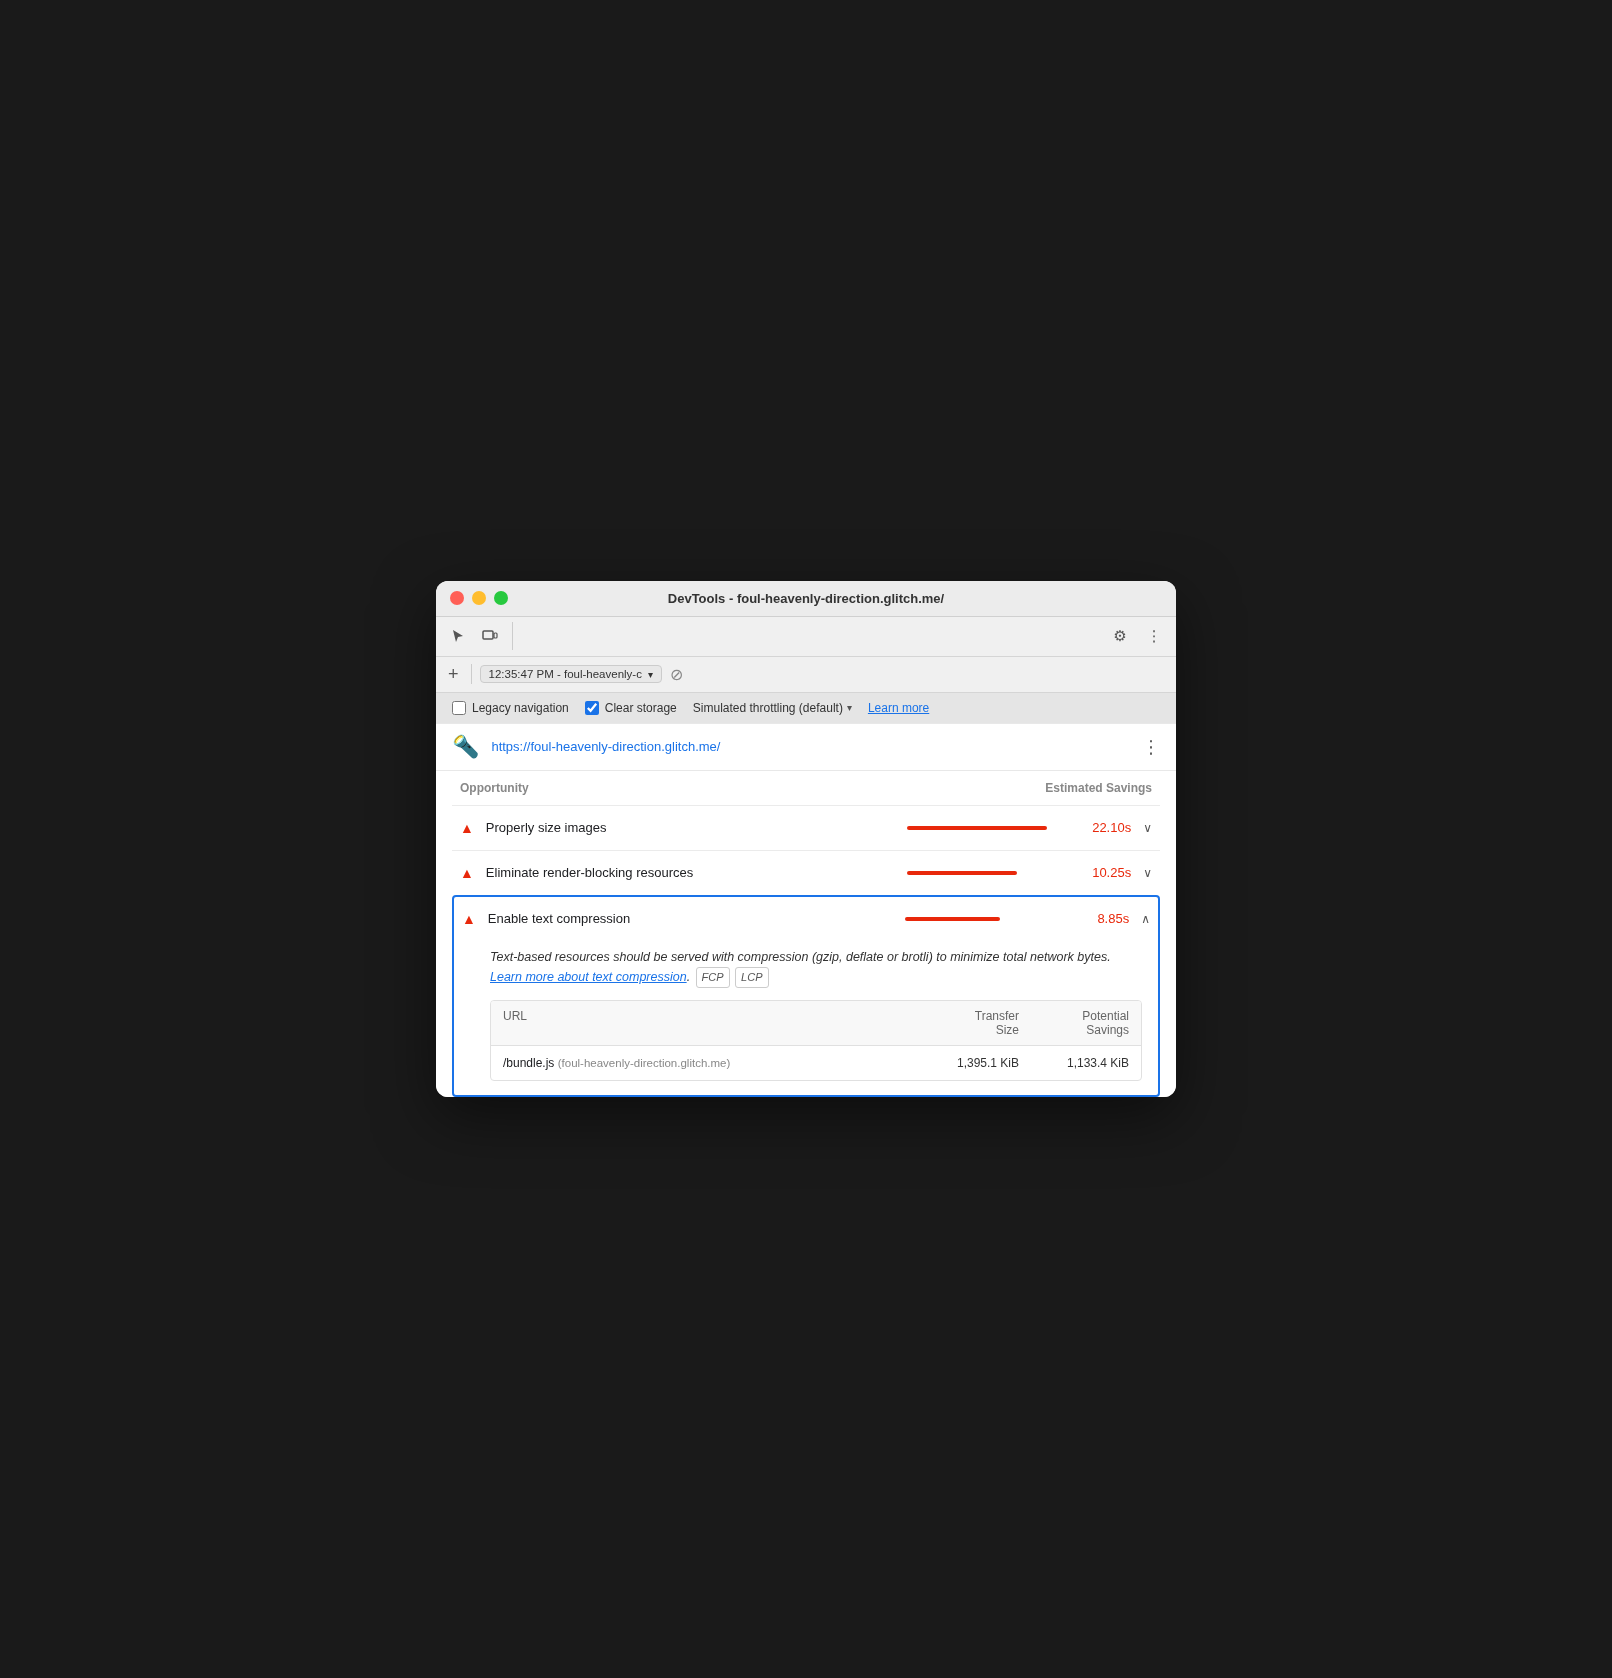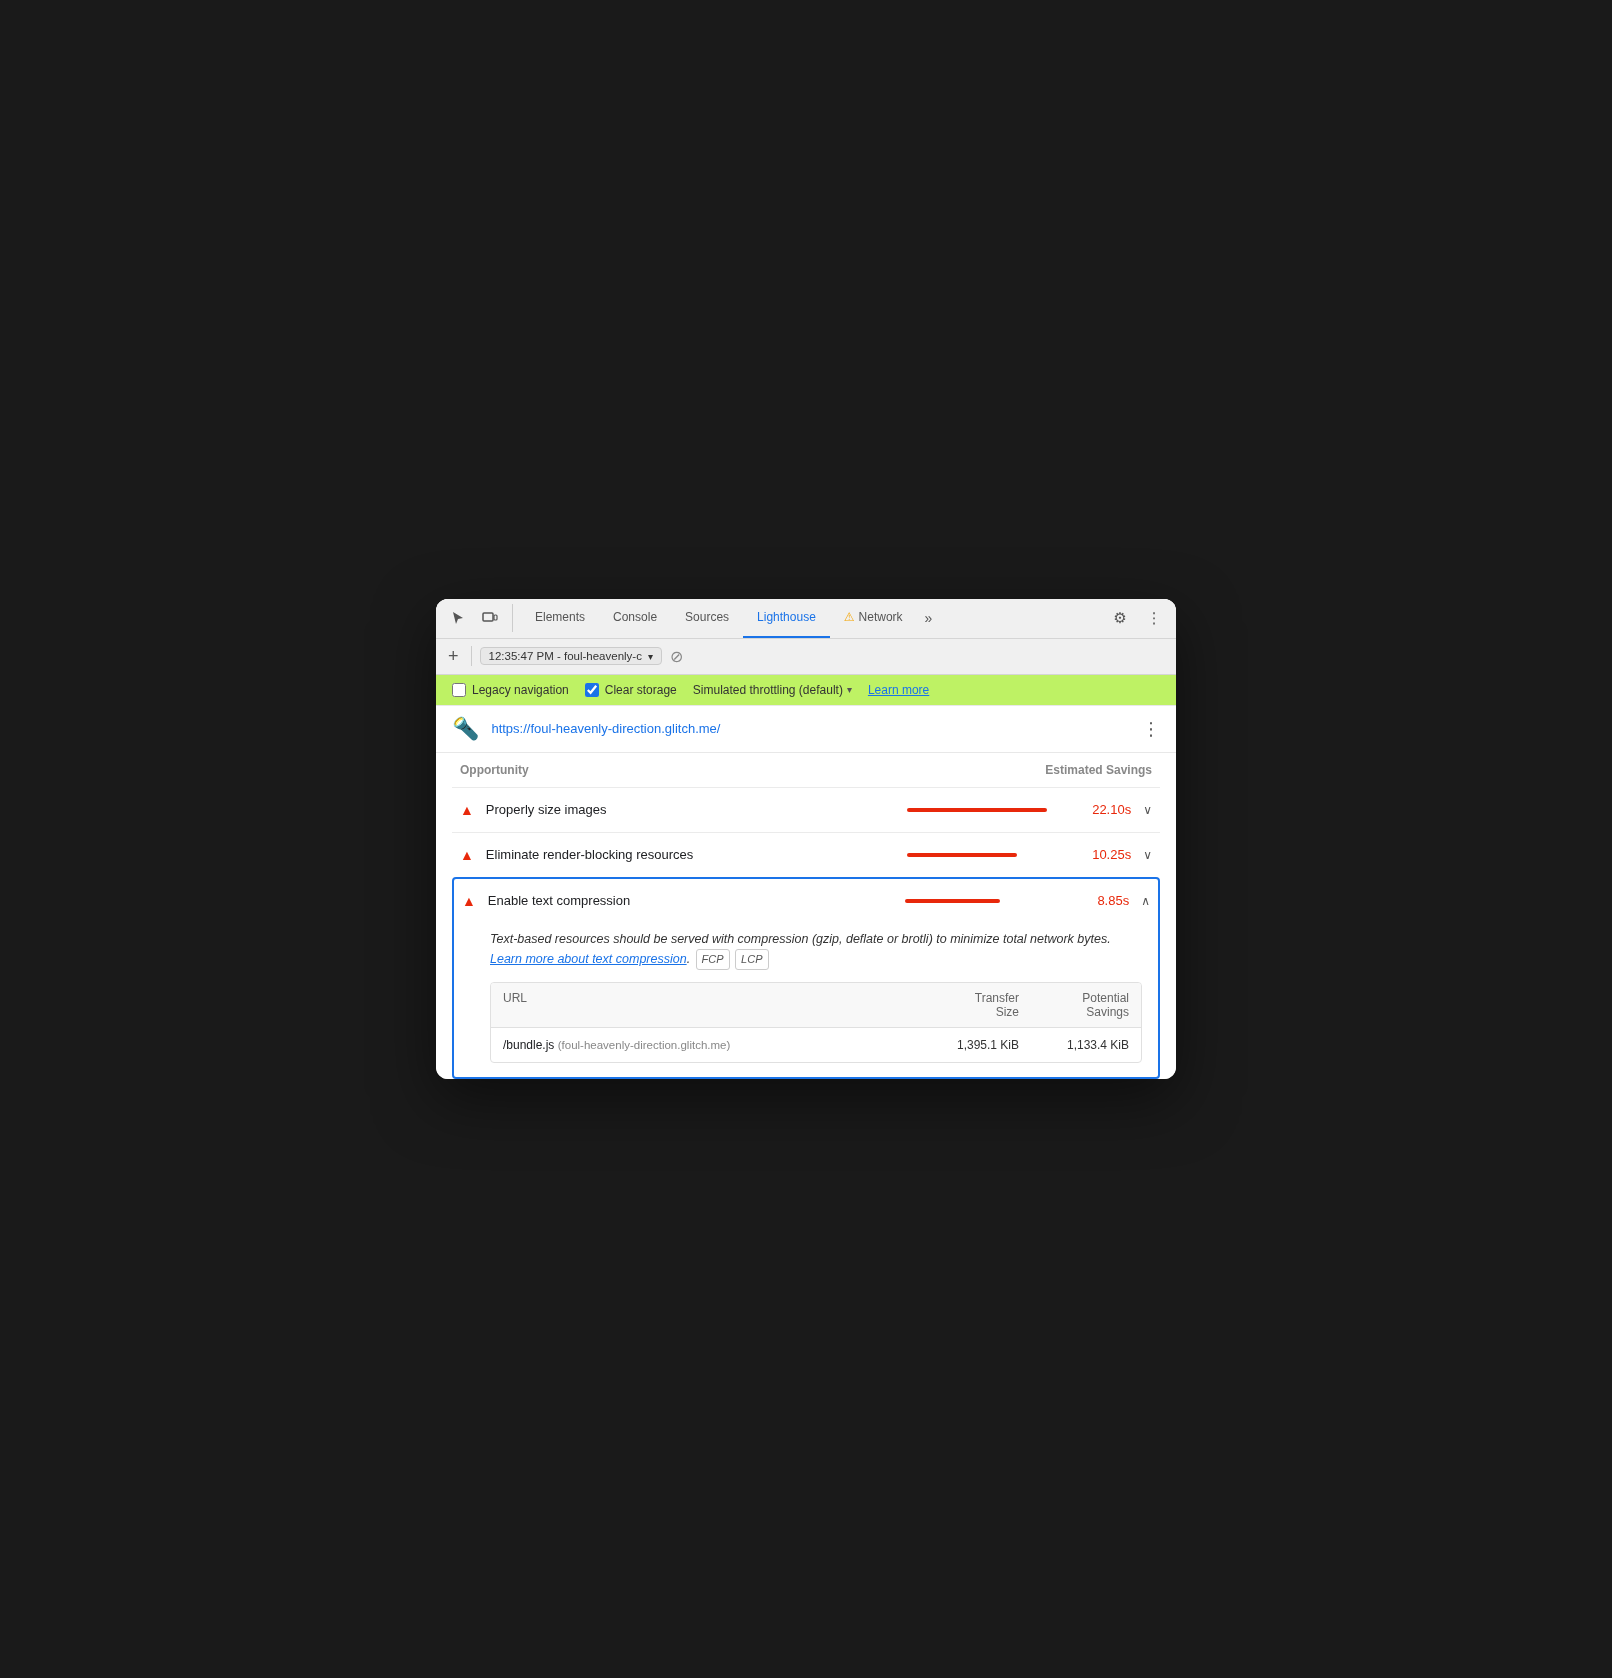--- a/index.html
+++ b/index.html
@@ -163,21 +163,21 @@
       gap: 6px;
       cursor: pointer;
     }
     .timestamp-chip .chevron { font-size: 10px; }
     .no-entry-icon {
       font-size: 16px;
       color: #888;
     }
     
     .options-bar {
-      background: #bef264;
+      background: #e5e5e5;
       border-bottom: 1px solid #e8e8e8;
       display: flex;
       align-items: center;
       padding: 8px 16px;
       gap: 16px;
       flex-wrap: wrap;
     }
     .checkbox-item {
       display: flex;
       align-items: center;
@@ -354,55 +354,44 @@
       font-size: 12px;
       color: #333;
       margin-left: 13px;
     }
   </style>
 </head>
 <body>
 
 <div class="window">
 
+  <div class="title-bar">
+    <div class="traffic-lights">
+      <div class="traffic-light tl-red"></div>
+      <div class="traffic-light tl-yellow"></div>
+      <div class="traffic-light tl-green"></div>
+    </div>
+    <span class="title-text">DevTools - foul-heavenly-direction.glitch.me/</span>
+  </div>
 
   <div class="devtools-body">
 
     <div class="tab-bar">
       <div class="tab-tools">
         <div class="tool-icon">
           <svg width="16" height="16" viewBox="0 0 16 16" fill="none">
             <path d="M3 2L13 8L8 9L6 14L3 2Z" fill="#555"></path>
           </svg>
         </div>
         <div class="tool-icon">
           <svg width="16" height="16" viewBox="0 0 16 16" fill="none">
             <rect x="1" y="3" width="10" height="8" rx="1" stroke="#555" stroke-width="1.5" fill="none"></rect>
             <rect x="12" y="5" width="3" height="5" rx="1" stroke="#555" stroke-width="1.2" fill="none"></rect>
           </svg>
         </div>
-      </div>
-      <div class="tabs">
-        <div class="tab">
-          <span>Elements</span>
-        </div>
-        <div class="tab">
-          <span>Console</span>
-        </div>
-        <div class="tab">
-          <span>Sources</span>
-        </div>
-        <div class="tab active">
-          <span>Lighthouse</span>
-        </div>
-        <div class="tab network-warn">
-          <span class="warn-icon">⚠</span>
-          <span>Network</span>
-        </div>
-        <div class="tab-more">»</div>
       </div>
       <div class="tab-right-icons">
         <div class="gear-icon">⚙</div>
         <div class="dots-icon">⋮</div>
       </div>
     </div>
 
     <div class="secondary-bar">
       <span class="add-btn">+</span>
       <div class="sep-line"></div>

